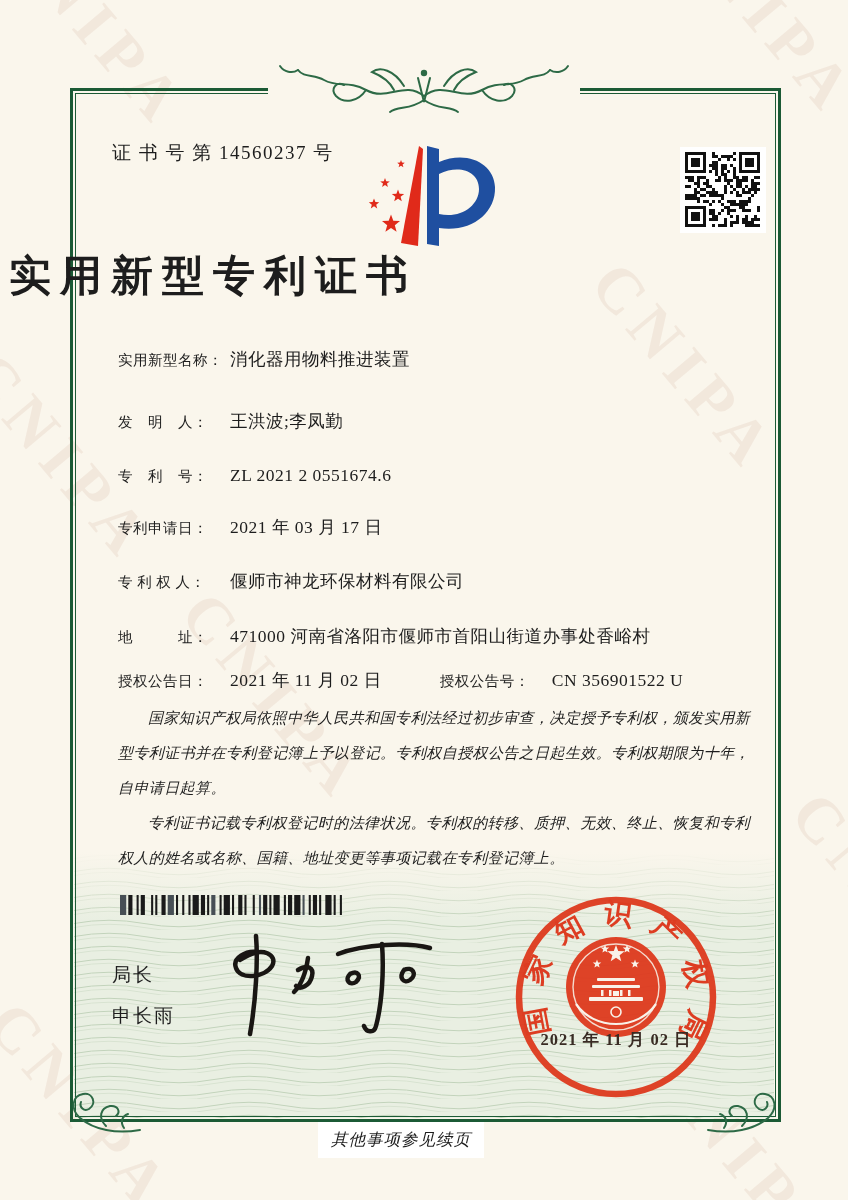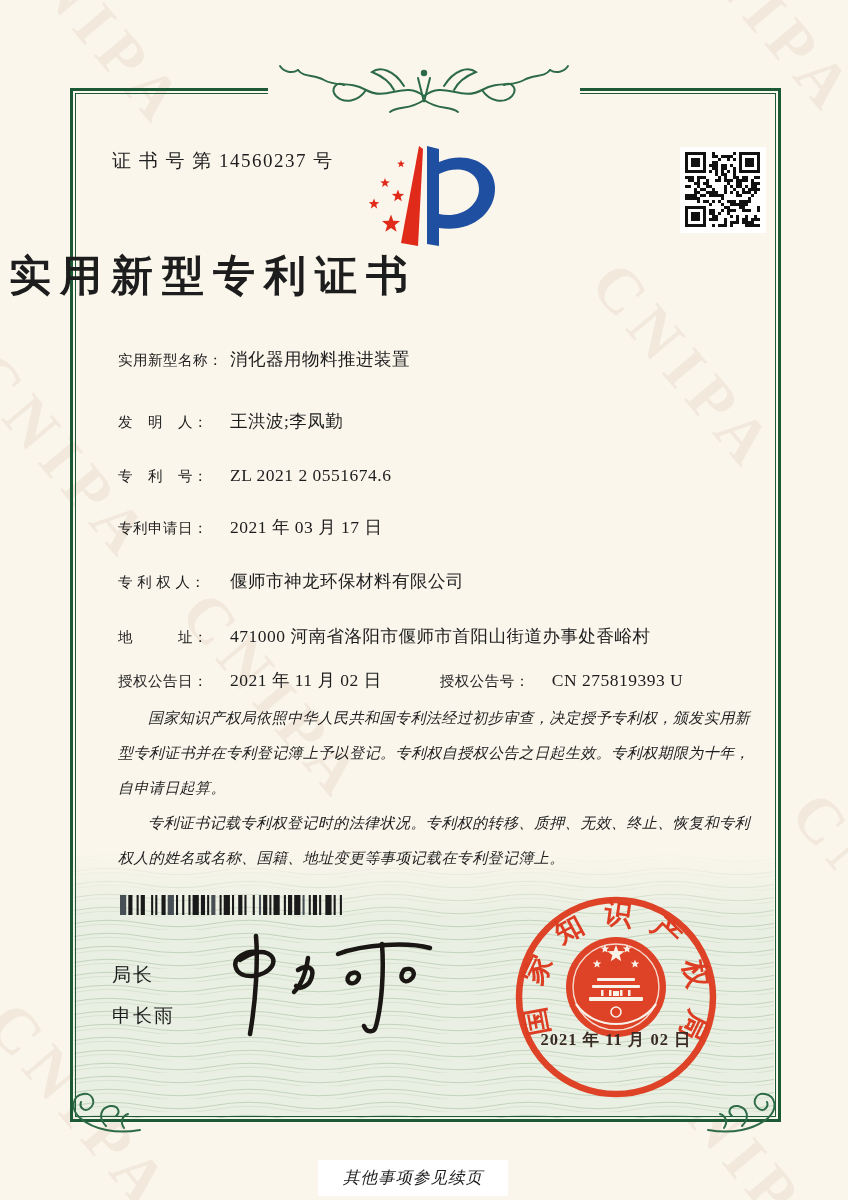--- a/index.html
+++ b/index.html
@@ -5,21 +5,21 @@
   html,body{margin:0;padding:0;background:#e8e4da;}
   .page{position:relative;width:848px;height:1200px;margin:0 auto;background:#faf6ec;overflow:hidden;
         font-family:"Liberation Serif","DejaVu Serif",serif;color:#1d1d1d;}
   
   .wm{position:absolute;font-weight:bold;font-size:64px;letter-spacing:10px;
       color:rgba(198,152,130,0.14);transform:rotate(50deg);white-space:nowrap;pointer-events:none;}
   
   .frame{position:absolute;left:70px;top:88px;right:67px;bottom:78px;border:3px solid #1b5a35;}
   .frame::after{content:"";position:absolute;inset:2px;border:1px solid #1b5a35;}
   
-  .certno{position:absolute;left:112px;top:148px;font-size:19px;letter-spacing:1.5px;}
+  .certno{position:absolute;left:112px;top:140px;font-size:19px;letter-spacing:1.5px;}
   .title{position:absolute;left:0;right:0;top:248px;text-align:left;font-size:42px;font-weight:bold;
          letter-spacing:9px;padding-left:9px;}
   
   .fields{position:absolute;left:118px;top:348px;width:640px;}
   .frow{line-height:23px;white-space:nowrap;}
   .flabel{display:inline-block;width:112px;font-size:14.5px;letter-spacing:0.5px;vertical-align:baseline;}
   .fvalue{font-size:17.5px;letter-spacing:0.5px;text-align:center;}
   .grantno{margin-left:58px;}
   
   .paras{position:absolute;left:118px;top:702px;width:632px;font-size:15px;font-style:italic;
@@ -30,21 +30,21 @@
   
   .barcode{position:absolute;left:120px;top:895px;}
   
   .sig-titles{position:absolute;left:112px;top:962px;font-size:19px;letter-spacing:2px;}
   .sig-titles div{margin-bottom:15px;}
   .sig-script{position:absolute;left:212px;top:930px;}
   
   .seal{position:absolute;left:505px;top:886px;}
   
   .pageinfo{position:absolute;left:70px;right:67px;top:1091px;text-align:center;font-size:15px;letter-spacing:2px;}
-  .contbox{position:absolute;left:318px;top:1160px;width:190px;height:36px;background:#ffffff;
+  .contbox{position:absolute;left:318px;top:1122px;width:166px;height:36px;background:#ffffff;
            display:flex;align-items:center;justify-content:center;font-size:16.5px;font-style:italic;letter-spacing:1px;}
   .logo{position:absolute;left:346px;top:140px;}
   .qr{position:absolute;left:680px;top:147px;}
   .orn-top{position:absolute;left:268px;top:58px;}
   .corner{position:absolute;top:1078px;}
   .corner.l{left:60px;} .corner.r{left:704px;transform:scaleX(-1);}
   svg{display:block;}
 </style>
 </head>
 <body>
@@ -367,21 +367,21 @@
     <div class="frow" style="margin-top:28px">
       <span class="flabel">专利申请日：</span><span class="fvalue">2021 年 03 月 17 日</span>
     </div>
     <div class="frow" style="margin-top:30px">
       <span class="flabel">专 利 权 人：</span><span class="fvalue">偃师市神龙环保材料有限公司</span>
     </div>
     <div class="frow" style="margin-top:31px">
       <span class="flabel">地　　　址：</span><span class="fvalue">471000 河南省洛阳市偃师市首阳山街道办事处香峪村</span>
     </div>
     <div class="frow" style="margin-top:20px">
-      <span class="flabel">授权公告日：</span><span class="fvalue">2021 年 11 月 02 日</span><span class="flabel grantno">授权公告号：</span><span class="fvalue">CN 275819393 U</span>
+      <span class="flabel">授权公告日：</span><span class="fvalue">2021 年 11 月 02 日</span><span class="flabel grantno">授权公告号：</span><span class="fvalue">CN 356901522 U</span>
     </div>
   </div>
 
   <div class="paras">
     <p>国家知识产权局依照中华人民共和国专利法经过初步审查，决定授予专利权，颁发实用新型专利证书并在专利登记簿上予以登记。专利权自授权公告之日起生效。专利权期限为十年，自申请日起算。</p>
     <p>专利证书记载专利权登记时的法律状况。专利权的转移、质押、无效、终止、恢复和专利权人的姓名或名称、国籍、地址变更等事项记载在专利登记簿上。</p>
   </div>
 
   <div class="barcode">
     <svg width="224" height="20" viewBox="0 0 224 20">

